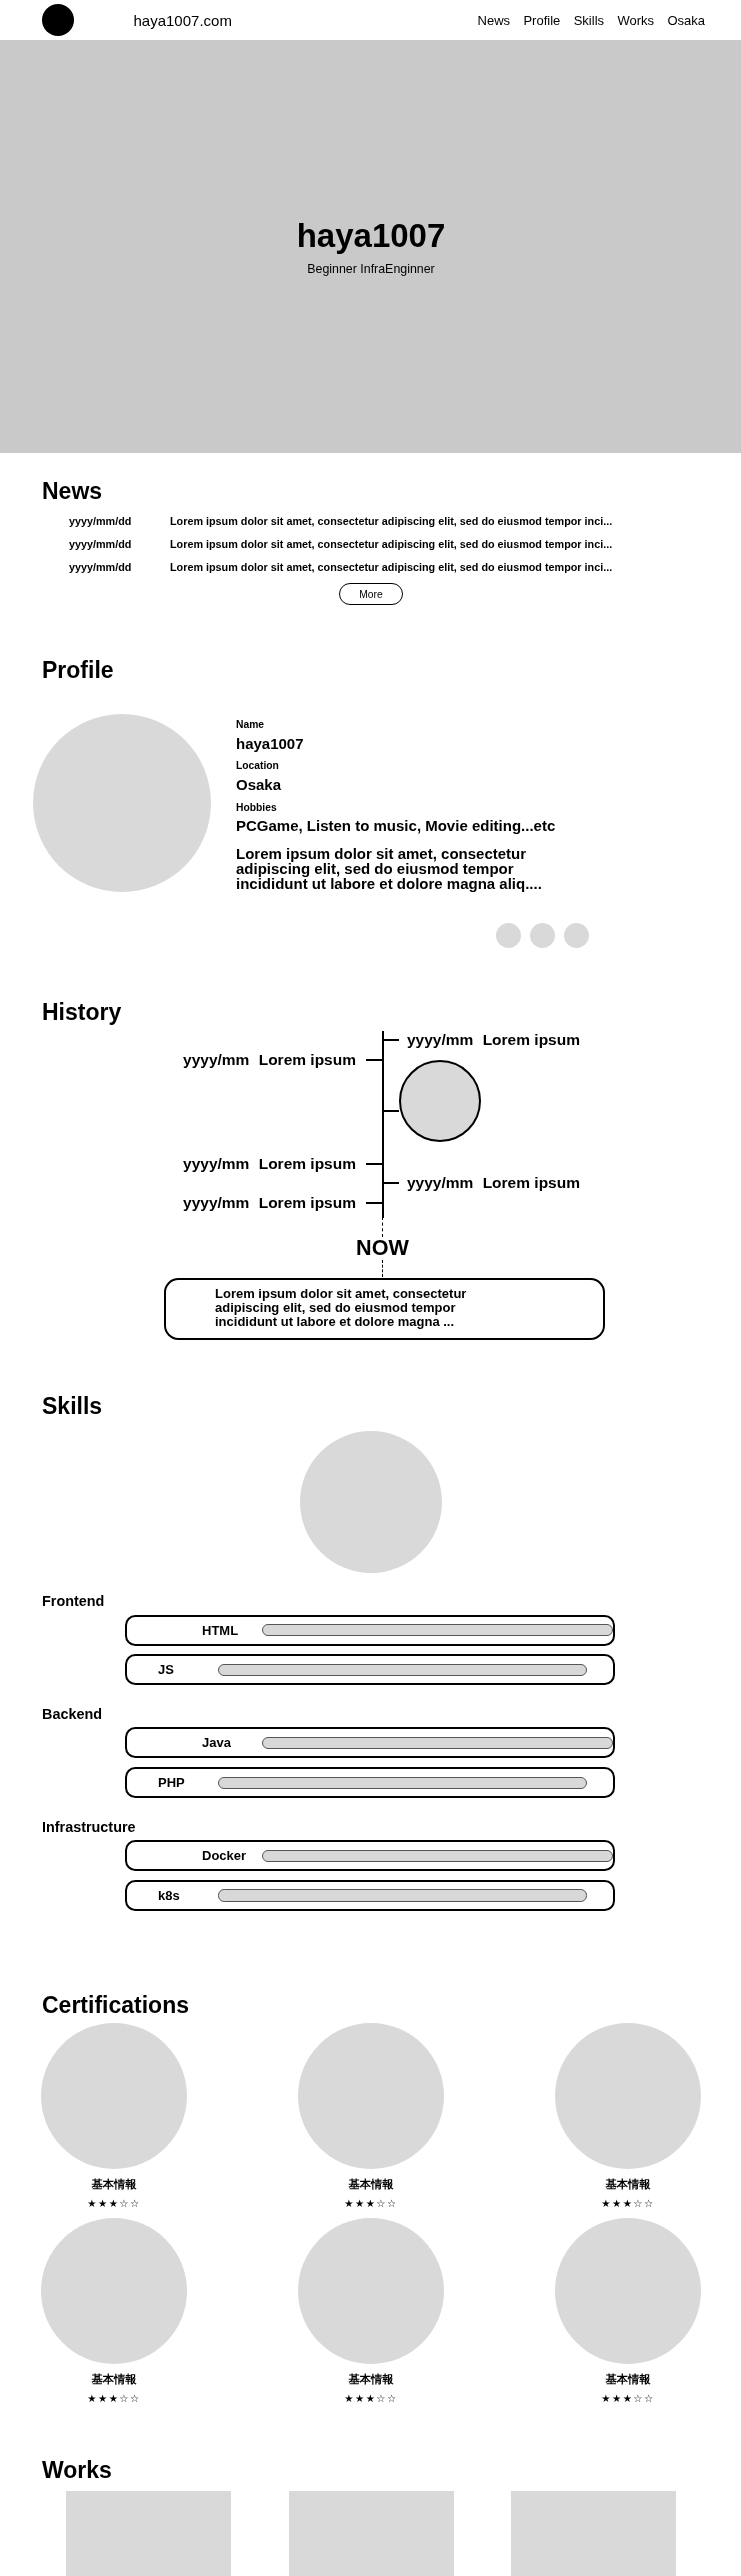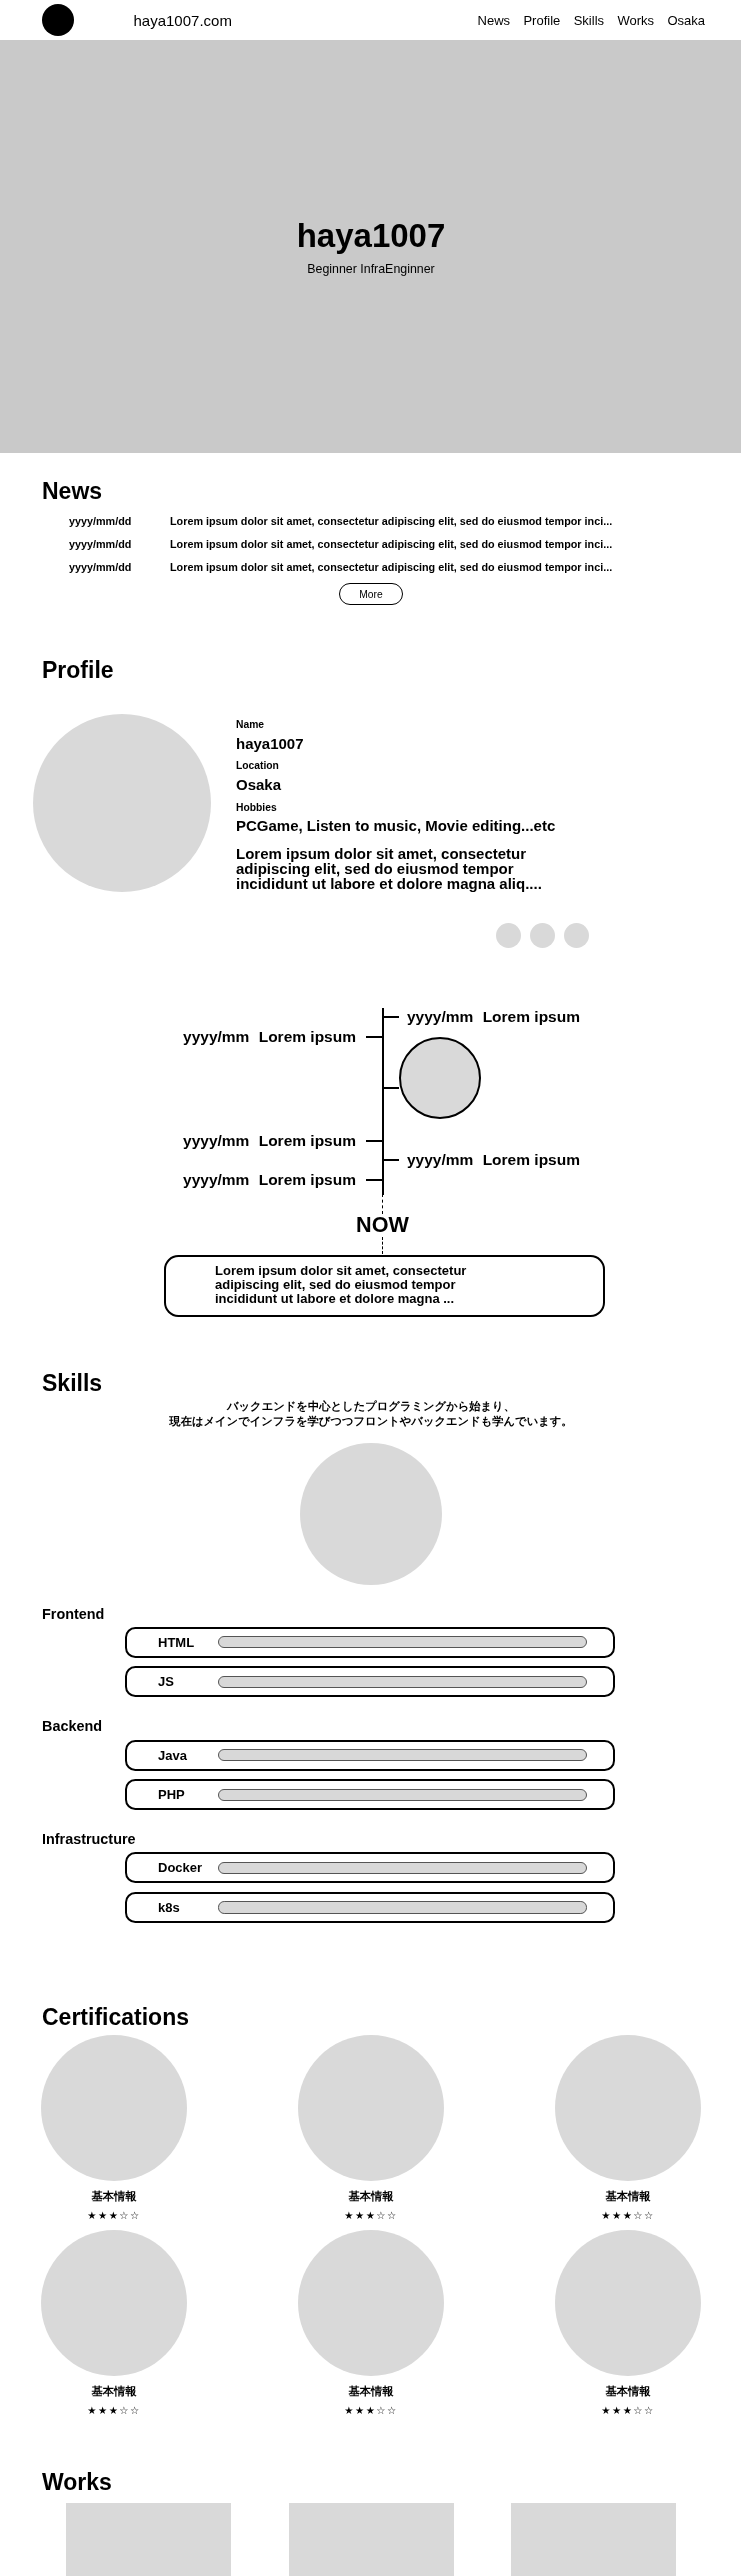--- a/index.html
+++ b/index.html
@@ -72,21 +72,21 @@
   .tl-box div { font-size: 13px; line-height: 14.4px; font-weight: 700; }
 
   
   .skills { margin-top: 54px; }
   .skills-intro { text-align: center; font-weight: 700; font-size: 11.3px; line-height: 15.5px; margin-top: 4.1px; }
   .skills-circle { width: 142px; height: 142px; border-radius: 50%; background: #d9d9d9; margin: 13px auto 0; }
   .skill-group-label { margin-top: 22px; }
   .skill-group-label.first { margin-top: 21.6px; }
   .skill-bar { width: 490px; height: 31px; margin-left: 125px; margin-top: 8.8px;
                border: 2.6px solid #000; border-radius: 10.3px; display: flex; align-items: center; background: #fff; }
-  .skill-bar.after-label { margin-top: 5.7px; }
+  .skill-bar.after-label { margin-top: 5.7px; padding-left: 44px; }
   .skill-name { margin-left: 31px; width: 60px; font-size: 13px; font-weight: 700; flex: none; }
   .skill-pill { width: 369px; height: 12.4px; background: #d8d8d8; border: 0.8px solid #555; border-radius: 6.2px; }
 
   
   .certs { margin-top: 83px; }
   .cert-grid { display: flex; justify-content: space-between; padding: 0 41px; }
   .cert-grid.row1 { margin-top: 5.7px; }
   .cert-grid.row2 { margin-top: 7.7px; }
   .cert-item { width: 146px; text-align: center; }
   .cert-circle { width: 146px; height: 146px; border-radius: 50%; background: #d9d9d9; }
@@ -158,20 +158,21 @@
       <div class="social-row">
         <div class="social-circle"></div>
         <div class="social-circle"></div>
         <div class="social-circle"></div>
       </div>
     </div>
   </div>
 </section>
 
 <section class="history">
+  <h2 class="section-h2">History</h2>
   <div class="timeline">
     <div class="tl-line"></div>
     <div class="tl-dash tl-dash1"></div>
     <div class="tl-dash tl-dash2"></div>
 
     <div class="tl-tick right" style="top:15px"></div>
     <div class="tl-tick left" style="top:35px"></div>
     <div class="tl-tick right" style="top:86px"></div>
     <div class="tl-tick left" style="top:139px"></div>
     <div class="tl-tick right" style="top:158px"></div>
@@ -199,24 +200,20 @@
     <div class="tl-box">
       <div>Lorem ipsum dolor sit amet, consectetur</div>
       <div>adipiscing elit, sed do eiusmod tempor</div>
       <div>incididunt ut labore et dolore magna ...</div>
     </div>
   </div>
 </section>
 
 <section class="skills">
   <h2 class="section-h2">Skills</h2>
-  <div class="skills-intro">
-    <div>バックエンドを中心としたプログラミングから始まり、</div>
-    <div>現在はメインでインフラを学びつつフロントやバックエンドも学んでいます。</div>
-  </div>
   <div class="skills-circle"></div>
 
   <h3 class="sub-h3 skill-group-label first">Frontend</h3>
   <div class="skill-bar after-label">
     <span class="skill-name">HTML</span>
     <div class="skill-pill"></div>
   </div>
   <div class="skill-bar">
     <span class="skill-name">JS</span>
     <div class="skill-pill"></div>

